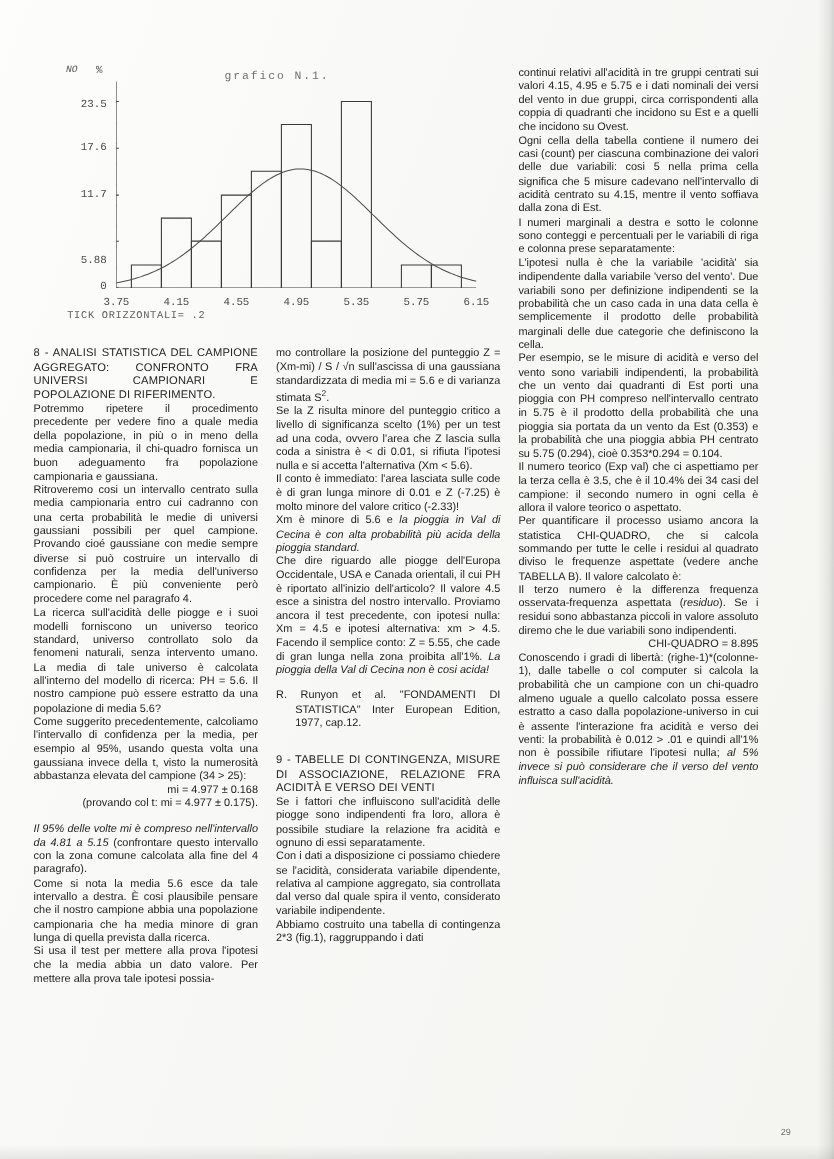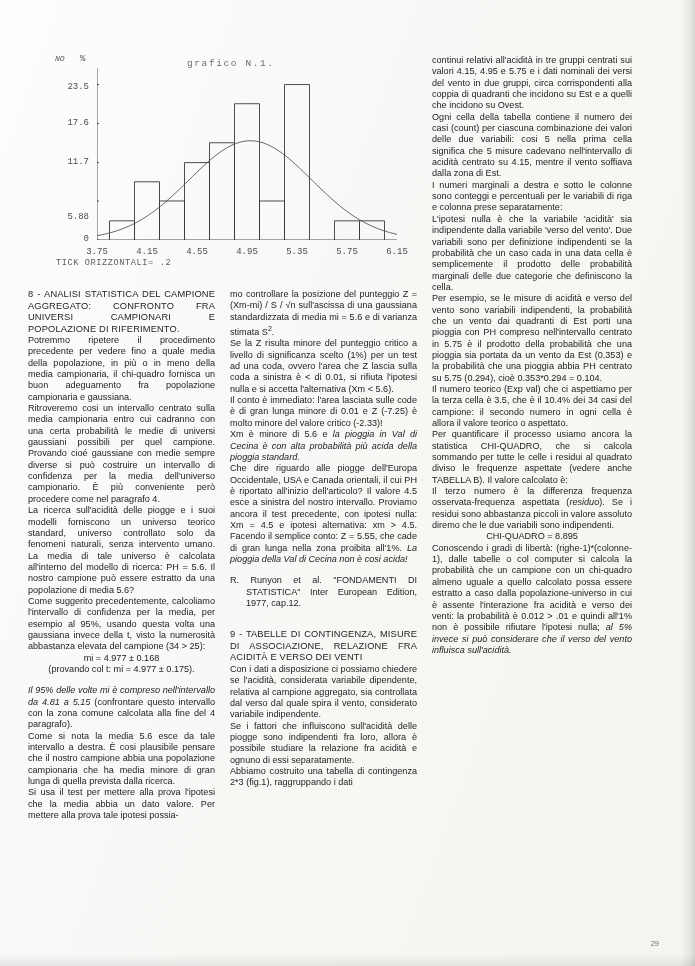--- a/index.html
+++ b/index.html
@@ -87,21 +87,21 @@
     letter-spacing:0.15px;
     margin-bottom:10.5px;
   }
   .gap{height:10px;}
   .ital{font-style:italic;}
   .ref{
     padding-left:16px;text-indent:-16px;
     text-align:justify;
   }
   .formula{
-    text-align:center;
+    text-align:right;
     margin:1px 0;
   }
   .pagenum{
     position:absolute;right:36px;bottom:18px;
     font-size:7.5px;color:#6d6d6d;
   }
   sup{font-size:7px;vertical-align:super;}
 </style>
 </head>
 <body>
@@ -204,22 +204,22 @@
     <p><span>mo controllare la posizione del punteggio Z = (Xm-mi) / S / √n sull'ascissa di una gaussiana standardizzata di media mi = 5.6 e di varianza stimata S</span><sup>2</sup><span>.</span></p>
     <p>Se la Z risulta minore del punteggio critico a livello di significanza scelto (1%) per un test ad una coda, ovvero l'area che Z lascia sulla coda a sinistra è &lt; di 0.01, si rifiuta l'ipotesi nulla e si accetta l'alternativa (Xm &lt; 5.6).</p>
     <p>Il conto è immediato: l'area lasciata sulle code è di gran lunga minore di 0.01 e Z (-7.25) è molto minore del valore critico (-2.33)!</p>
     <p><span>Xm è minore di 5.6 e </span><span class="ital">la pioggia in Val di Cecina è con alta probabilità più acida della pioggia standard.</span></p>
     <p><span>Che dire riguardo alle piogge dell'Europa Occidentale, USA e Canada orientali, il cui PH è riportato all'inizio dell'articolo? Il valore 4.5 esce a sinistra del nostro intervallo. Proviamo ancora il test precedente, con ipotesi nulla: Xm = 4.5 e ipotesi alternativa: xm &gt; 4.5. Facendo il semplice conto: Z = 5.55, che cade di gran lunga nella zona proibita all'1%. </span><span class="ital">La pioggia della Val di Cecina non è cosi acida!</span></p>
     <div class="gap"></div>
     <p class="ref">R. Runyon et al. "FONDAMENTI DI STATISTICA" Inter European Edition, 1977, cap.12.</p>
     <div class="gap"></div>
     <div class="gap"></div>
     <p class="head">9 - TABELLE DI CONTINGENZA, MISURE DI ASSOCIAZIONE, RELAZIONE FRA ACIDITÀ E VERSO DEI VENTI</p>
+    <p>Se i fattori che influiscono sull'acidità delle piogge sono indipendenti fra loro, allora è possibile studiare la relazione fra acidità e ognuno di essi separatamente.</p>
     <p>Con i dati a disposizione ci possiamo chiedere se l'acidità, considerata variabile dipendente, relativa al campione aggregato, sia controllata dal verso dal quale spira il vento, considerato variabile indipendente.</p>
-    <p>Se i fattori che influiscono sull'acidità delle piogge sono indipendenti fra loro, allora è possibile studiare la relazione fra acidità e ognuno di essi separatamente.</p>
     <p>Abbiamo costruito una tabella di contingenza 2*3 (fig.1), raggruppando i dati</p>
   </div>
 
   <div class="col col3">
     <p>continui relativi all'acidità in tre gruppi centrati sui valori 4.15, 4.95 e 5.75 e i dati nominali dei versi del vento in due gruppi, circa corrispondenti alla coppia di quadranti che incidono su Est e a quelli che incidono su Ovest.</p>
     <p>Ogni cella della tabella contiene il numero dei casi (count) per ciascuna combinazione dei valori delle due variabili: cosi 5 nella prima cella significa che 5 misure cadevano nell'intervallo di acidità centrato su 4.15, mentre il vento soffiava dalla zona di Est.</p>
     <p>I numeri marginali a destra e sotto le colonne sono conteggi e percentuali per le variabili di riga e colonna prese separatamente:</p>
     <p>L'ipotesi nulla è che la variabile 'acidità' sia indipendente dalla variabile 'verso del vento'. Due variabili sono per definizione indipendenti se la probabilità che un caso cada in una data cella è semplicemente il prodotto delle probabilità marginali delle due categorie che definiscono la cella.</p>
     <p>Per esempio, se le misure di acidità e verso del vento sono variabili indipendenti, la probabilità che un vento dai quadranti di Est porti una pioggia con PH compreso nell'intervallo centrato in 5.75 è il prodotto della probabilità che una pioggia sia portata da un vento da Est (0.353) e la probabilità che una pioggia abbia PH centrato su 5.75 (0.294), cioè 0.353*0.294 = 0.104.</p>
     <p>Il numero teorico (Exp val) che ci aspettiamo per la terza cella è 3.5, che è il 10.4% dei 34 casi del campione: il secondo numero in ogni cella è allora il valore teorico o aspettato.</p>

